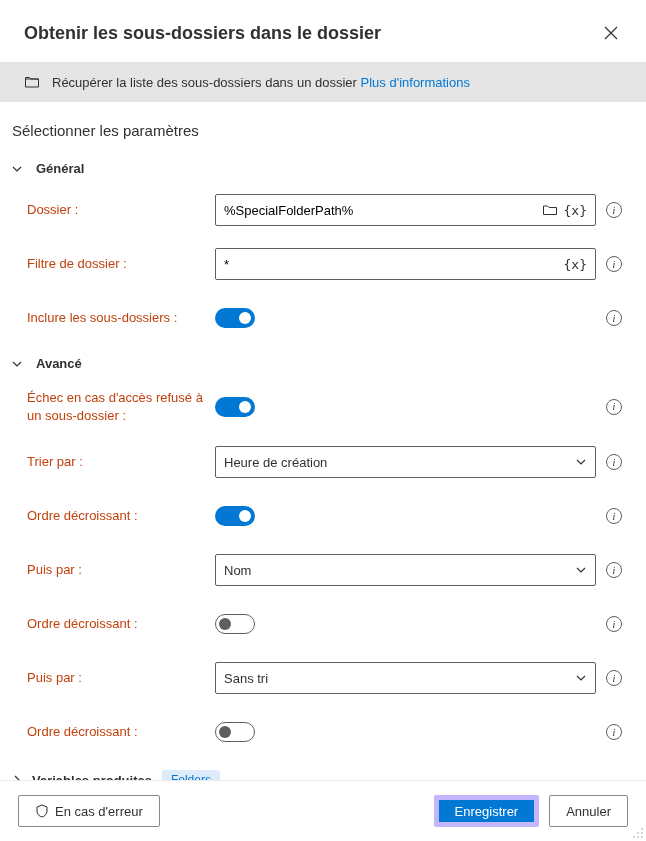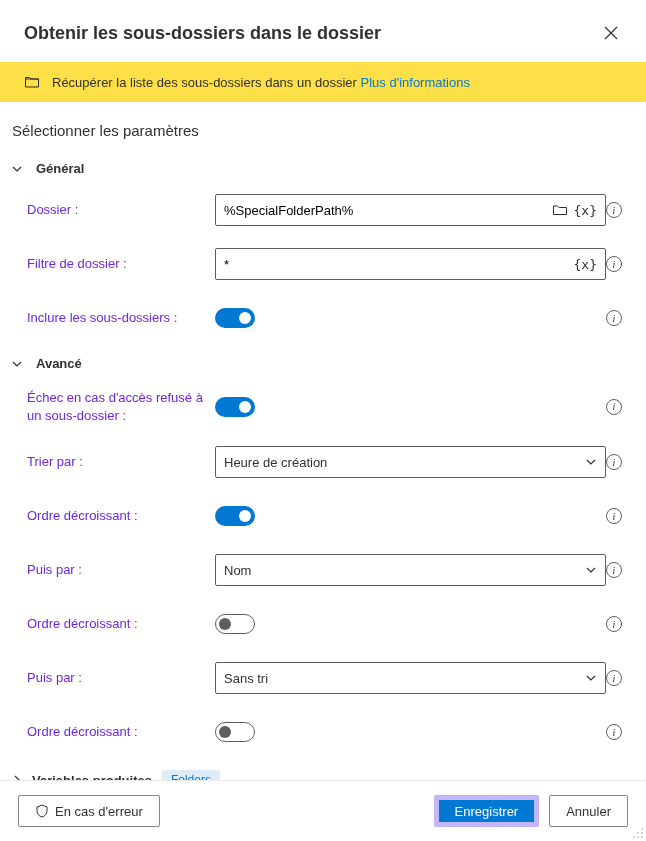--- a/index.html
+++ b/index.html
@@ -34,21 +34,21 @@
       background: none;
       border: none;
       cursor: pointer;
       padding: 4px;
       display: flex;
       align-items: center;
       justify-content: center;
     }
     .close-btn svg { width: 14px; height: 14px; }
     .info-bar {
-      background: #fde047;
+      background: #e5e5e5;
       padding: 12px 24px;
       display: flex;
       align-items: center;
       gap: 12px;
       font-size: 13px;
     }
     .info-bar svg { width: 16px; height: 16px; flex-shrink: 0; }
     .info-bar a { color: #0078d4; text-decoration: none; }
     .content {
       flex: 1;
@@ -81,28 +81,29 @@
     .field-row {
       display: flex;
       align-items: center;
       margin-bottom: 22px;
       min-height: 32px;
     }
     .field-label {
       width: 188px;
       flex-shrink: 0;
       font-size: 13px;
-      color: #6d28d9;
+      color: #c2410c;
       padding-right: 8px;
       line-height: 1.35;
     }
     .field-control {
       flex: 1;
       display: flex;
       align-items: center;
+      gap: 10px;
     }
     .input-wrapper, .select-wrapper {
       flex: 1;
       border: 1px solid #605e5c;
       border-radius: 2px;
       height: 32px;
       display: flex;
       align-items: center;
       padding: 0 8px;
       background: #fff;

